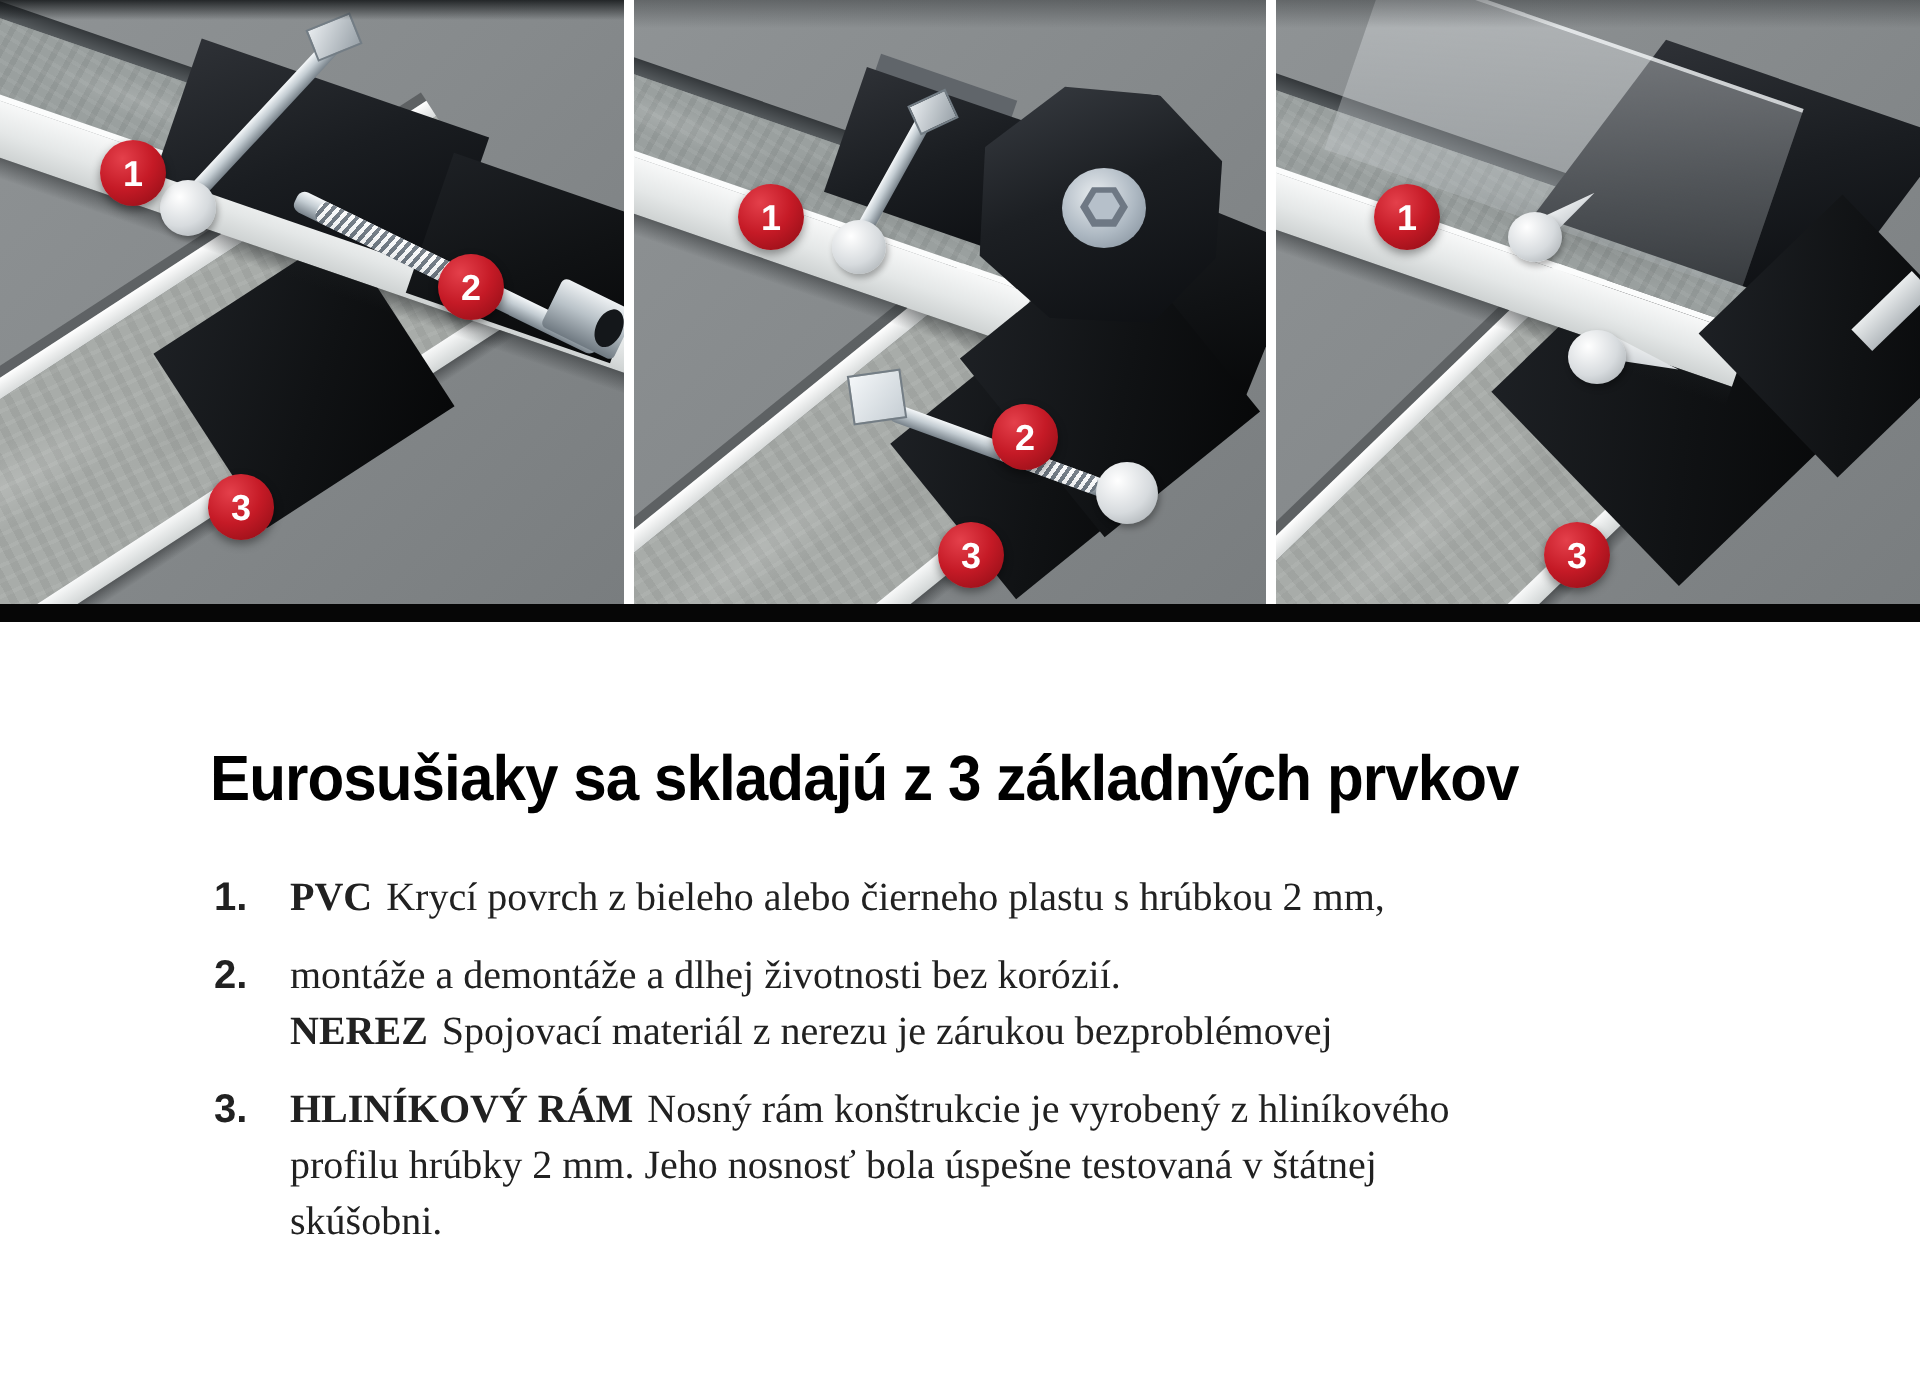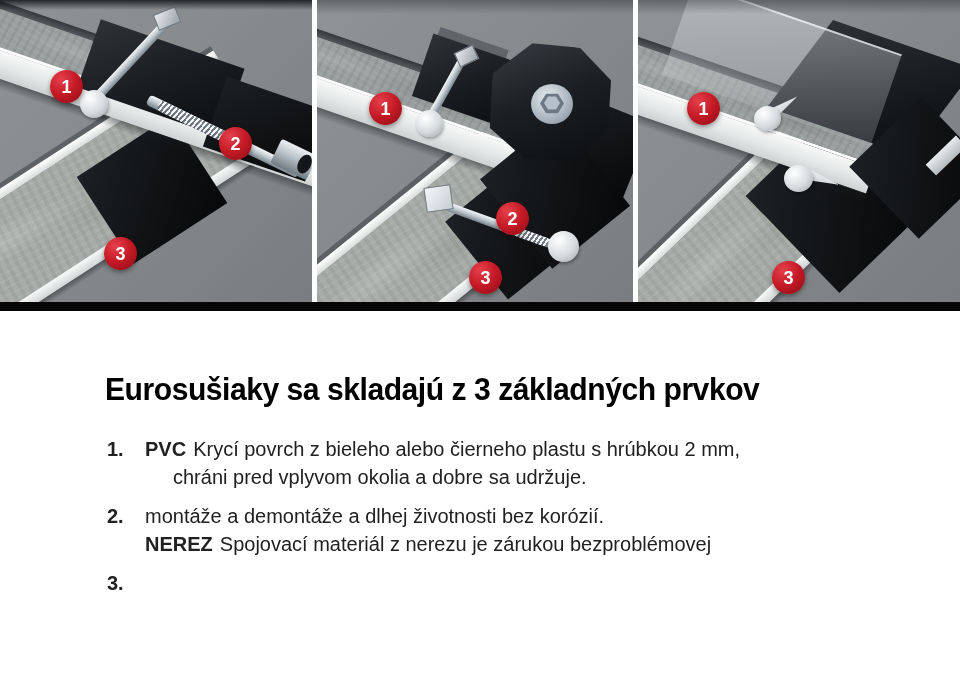--- a/index.html
+++ b/index.html
@@ -57,21 +57,21 @@
           color:#ffffff;font-weight:bold;font-size:18px;line-height:1;
           background:radial-gradient(circle at 34% 28%,#e4404b 0%,#c51a26 48%,#8a0c14 100%);
           box-shadow:0 2px 5px rgba(0,0,0,0.40);}
   
   .title{position:absolute;left:105px;top:350px;font-size:32px;font-weight:bold;color:#000000;
          letter-spacing:-0.5px;white-space:nowrap;transform:scaleX(0.94);transform-origin:left center;}
   .list{position:absolute;left:107px;top:435px;width:830px;color:#212121;font-size:20px;line-height:28px;}
   .item{display:flex;margin-bottom:11px;}
   .item .num{width:38px;flex-shrink:0;font-weight:bold;}
   .kw{font-weight:bold;margin-right:7px;}
-  .cont div{white-space:nowrap;}
+  .cont div{white-space:nowrap;font-family:Liberation Serif, serif;}
   .ind{padding-left:28px;}
 </style>
 </head>
 <body>
 
 <div id="page">
 
   <div class="panel" style="left:0;width:312px;">
 
     <div class="chan" style="left:-150px;top:153px;width:430px;transform:rotate(-33deg);">
@@ -215,30 +215,34 @@
   <div class="blackbar"></div>
 
   <h1 class="title">Eurosušiaky sa skladajú z 3 základných prvkov</h1>
 
   <div class="list">
 
     <div class="item">
       <div class="num">1.</div>
       <div class="cont">
         <div><span class="kw">PVC</span><span>Krycí povrch z bieleho alebo čierneho plastu s hrúbkou 2 mm,</span></div>
-        <div class="ind">chráni pred vplyvom okolia a dobre sa udržuje.</div>
       </div>
     </div>
 
     <div class="item">
       <div class="num">2.</div>
       <div class="cont">
         <div>montáže a demontáže a dlhej životnosti bez korózií.</div>
         <div><span class="kw">NEREZ</span><span>Spojovací materiál z nerezu je zárukou bezproblémovej</span></div>
       </div>
     </div>
 
     <div class="item">
       <div class="num">3.</div>
+      <div class="cont">
+        <div><span class="kw">HLINÍKOVÝ RÁM</span><span>Nosný rám konštrukcie je vyrobený z hliníkového</span></div>
+        <div>profilu hrúbky 2 mm. Jeho nosnosť bola úspešne testovaná v štátnej</div>
+        <div>skúšobni.</div>
+      </div>
     </div>
 
   </div>
 </div>
 
 </body></html>

